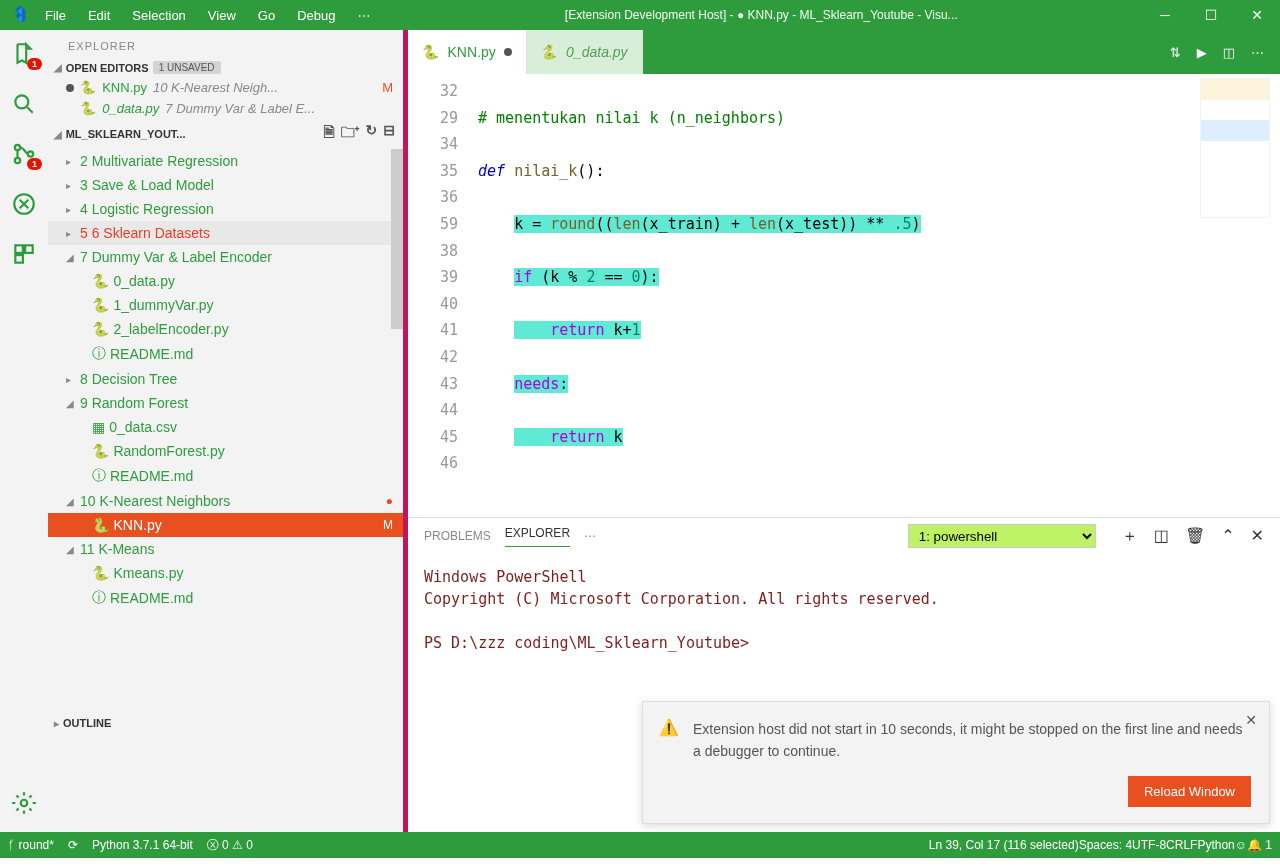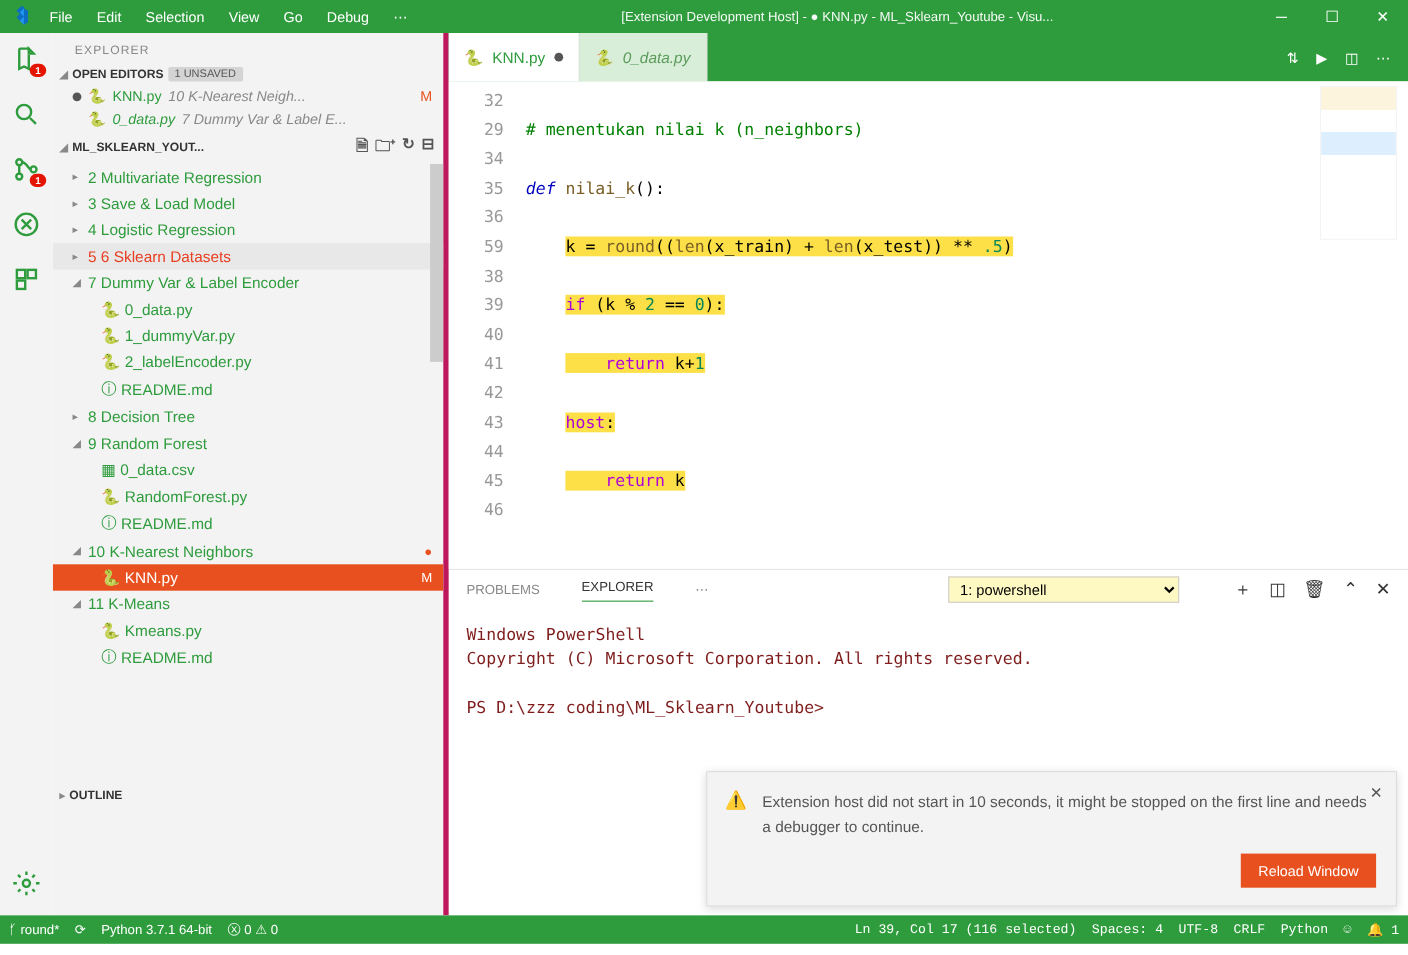--- a/index.html
+++ b/index.html
@@ -41,42 +41,42 @@
 .tab .tabdot { width:8px; height:8px; background:#555; border-radius:50%;}
 .tabbar .spacer { flex:1;}
 .tabbar .tactions { display:flex; align-items:center; gap:16px; padding-right:16px; color:#fff;}
 .code-area { flex:1; display:flex; position:relative; background:#fff; font-family:Consolas,monospace; font-size:15px; overflow:hidden;}
 .gutter { width:70px; text-align:right; color:#999; padding-right:20px; line-height:26.6px; padding-top:4px;}
 .gutter .ln { height:26.6px; }
 .gutter .breakpoint { position:relative;}
 .gutter .breakpoint::before { content:''; position:absolute; left:-42px; top:8px; width:10px; height:10px; background:#e8511f; border-radius:50%;}
 .codetext { flex:1; line-height:26.6px; padding-top:4px; white-space:pre;}
 .codetext .cl { height:26.6px; }
-.hl { background:#fde047; }
+.hl { background:#5eead4; }
 .kw { color:#0000c0;text-align:right; }
 .call { color:#795e26; }
 .op { color:#000; }
 .num { color:#098658; }
 .cmt { color:#008000;}
 .kw2 { color:#af00db;}
 .minimap { position:absolute; right:10px; top:4px; width:70px; height:140px; background:linear-gradient(#fdf0d0 15%, #fff 15%, #fff 30%, #d0e8ff 30%, #d0e8ff 45%, #fff 45%); opacity:0.7; border:1px solid #eee;}
 .panel { height:315px; border-top:1px solid #e0e0e0; display:flex; flex-direction:column;}
-.panel-tabs { display:flex; align-items:center; padding:6px 16px 0 16px; gap:38px; color:#888; font-size:12px;}
+.panel-tabs { display:flex; align-items:center; padding:6px 16px 0 16px; gap:14px; color:#888; font-size:12px;}
 .panel-tabs .ptab.active { color:#333; border-bottom:1px solid #2e9c3d; padding-bottom:6px;}
 .panel-tabs .spacer2 { flex:1;}
-.panel-tabs select { width:210px; height:24px; border:1px solid #ccc; padding:0 6px; background:#fef9c3;}
+.panel-tabs select { width:188px; height:24px; border:1px solid #ccc; padding:0 6px; background:#bef264;}
 .panel-tabs .picons { display:flex; gap:16px; color:#333; font-size:16px; margin-left:12px;}
 .terminal { flex:1; padding:18px 16px; font-family:Consolas,monospace; font-size:15px; color:#7f1d1d; line-height:22px;}
 .notification { position:absolute; right:10px; bottom:8px; width:628px; background:#f3f3f3; border:1px solid #ddd; box-shadow:0 2px 8px rgba(0,0,0,0.15); padding:16px 18px 16px 50px;}
 .notification .warn { position:absolute; left:16px; top:16px; font-size:16px;}
 .notification .close { position:absolute; right:12px; top:10px; font-size:14px; color:#555;}
 .notification .msg { font-size:14px; color:#555; line-height:22px;}
 .notification .btn { float:right; margin-top:14px; background:#e8511f; color:#fff; border:none; padding:8px 16px; font-size:13px;}
 .statusbar { height:26px; background:#2e9c3d; color:#fff; display:flex; align-items:center; font-size:12px; padding:0 8px; gap:14px;}
-.statusbar .sb-right { margin-left:auto; display:flex; gap:14px; align-items:center;font-family:Liberation Mono, monospace;}
+.statusbar .sb-right { margin-left:auto; display:flex; align-items:center;}
 .py-icon { color:#2e9c3d; font-weight:bold;}
 .openeditors .grey { color:#888; font-style:italic; overflow:hidden; text-overflow:ellipsis; white-space:nowrap;}
 .openeditors .fn2 { color:#2e9c3d;}
 </style>
 </head>
 <body>
 
 <div class="titlebar">
   <div class="logo">
     <svg width="18" height="18" viewBox="0 0 24 24">
@@ -312,21 +312,21 @@
           <div class="ln">44</div>
           <div class="ln">45</div>
           <div class="ln">46</div>
         </div>
       <div class="codetext">
 <div class="cl"><span class="cmt"># menentukan nilai k (n_neighbors)</span></div>
 <div class="cl"><span class="kw" style="font-style:italic">def</span> <span class="call">nilai_k</span>():</div>
 <div class="cl">    <span class="hl">k <span class="op">=</span> <span class="call">round</span>((<span class="call">len</span>(x_train) <span class="op">+</span> <span class="call">len</span>(x_test)) <span class="op">**</span> <span class="num">.5</span>)</span></div>
 <div class="cl">    <span class="hl"><span class="kw2">if</span> (k <span class="op">%</span> <span class="num">2</span> <span class="op">==</span> <span class="num">0</span>):</span></div>
 <div class="cl">    <span class="hl">    <span class="kw2">return</span> k<span class="op">+</span><span class="num">1</span></span></div>
-<div class="cl">    <span class="hl"><span class="kw2">host</span>:</span></div>
+<div class="cl">    <span class="hl"><span class="kw2">needs</span>:</span></div>
 <div class="cl">    <span class="hl">    <span class="kw2">return</span> k</span></div>
 
 
 
 
 
 
 
       </div>
       <div class="minimap"></div>

